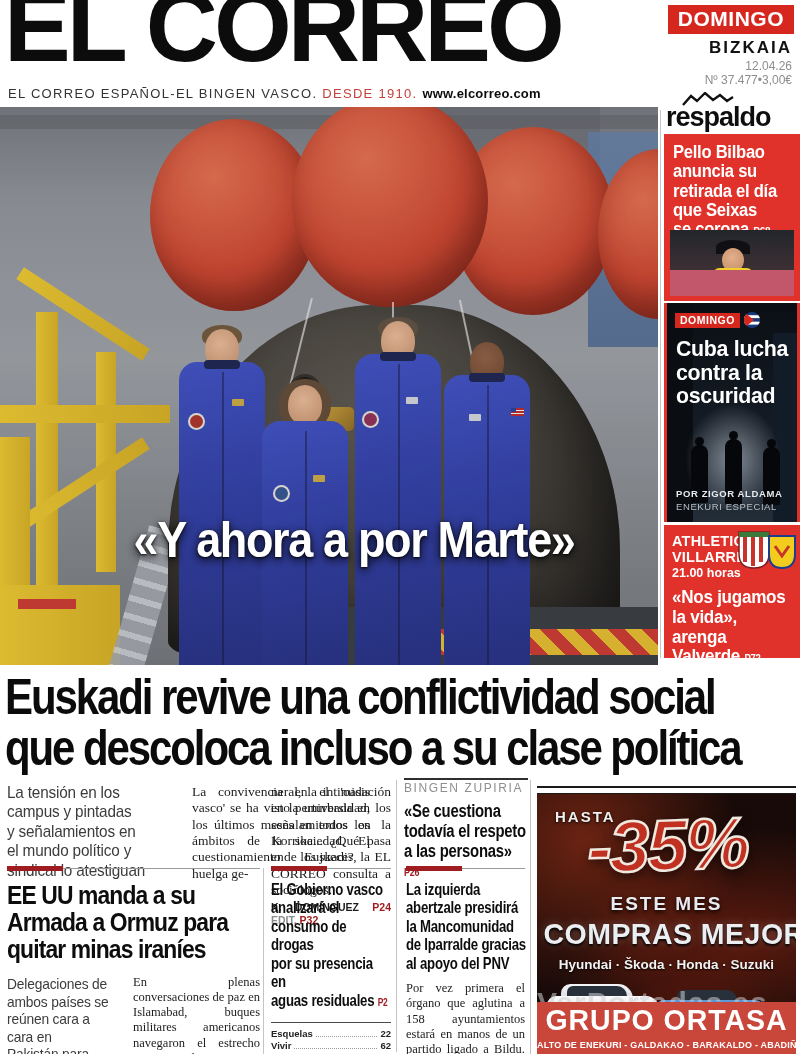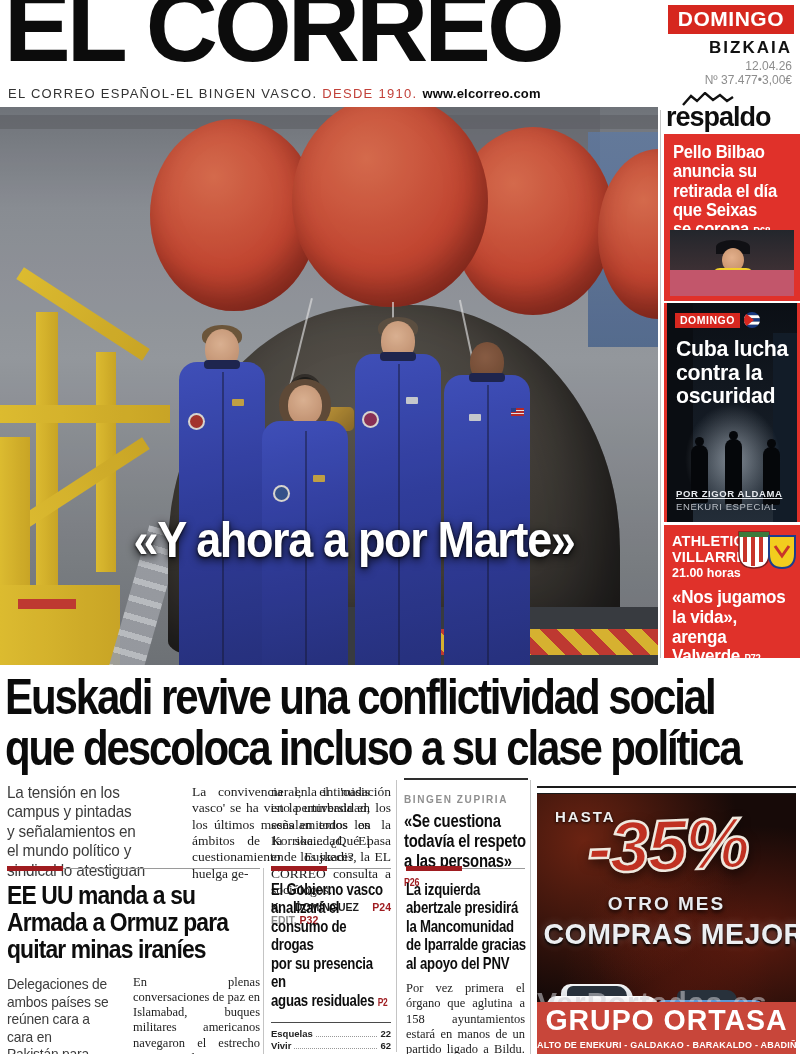--- a/index.html
+++ b/index.html
@@ -102,21 +102,21 @@
   #cuba .bldg{position:absolute;background:#0a0d12;}
   #cuba .sil{position:absolute;width:17px;height:58px;border-radius:8px 8px 2px 2px;background:#05070a;}
   #cuba .sil::before{content:'';position:absolute;left:4px;top:-8px;width:9px;height:9px;border-radius:50%;background:#05070a;}
   #cuba .label{position:absolute;left:8px;top:9px;display:flex;align-items:center;gap:4px;}
   #cuba .label b{background:#d6271f;color:#fff;font-size:10.5px;font-weight:900;
     padding:1px 5px 2px;letter-spacing:.5px;}
   #cuba .hl{position:absolute;left:9px;top:34px;color:#fff;font-size:22px;font-weight:900;
     line-height:1.07;white-space:pre-line;letter-spacing:-.3px;transform:scaleX(.97);transform-origin:left top;}
   #cuba .byl{position:absolute;left:9px;bottom:9px;color:#e7eaee;font-size:9.5px;
     letter-spacing:.6px;line-height:1.3;}
-  #cuba .byl .b1{font-weight:900;text-decoration:underline;}
+  #cuba .byl .b1{font-weight:900;}
   #cuba .byl .b2{color:#b9bec5;}
   #match{left:664px;top:525px;width:136px;height:133px;box-sizing:border-box;padding:8px 8px 6px;}
   #match .teams{color:#fff;font-size:14.5px;font-weight:900;line-height:1.12;white-space:pre-line;letter-spacing:.2px;}
   #match .time{color:#fff;font-size:12.5px;font-weight:900;margin-top:1px;}
   #match .crests{position:absolute;right:3px;top:5px;}
   #match .quote{position:absolute;left:8px;top:63px;color:#fff;font-size:18px;font-weight:900;
     line-height:1.1;white-space:pre-line;letter-spacing:-.3px;transform:scaleX(.95);transform-origin:left top;width:130px;}
 
   
   .main-head{left:5px;top:672px;font-size:50px;font-weight:900;letter-spacing:-2.5px;
@@ -124,21 +124,21 @@
     transform-origin:left top;width:950px;}
   .standfirst{left:7px;top:783px;width:200px;font-size:17px;line-height:1.14;color:#3c3c3c;
     white-space:pre-line;transform:scaleX(.9);transform-origin:left top;letter-spacing:-.2px;}
   .bodycol{font-family:"Liberation Serif",serif;font-size:13.5px;line-height:1.21;
     text-align:justify;color:#1c1c1c;}
   #bcol1{left:192px;top:784px;width:178px;}
   .byline-row{margin-top:3px;font-size:10.5px;font-weight:900;font-family:Liberation Sans, sans-serif;}
   .byline-row .muted{color:#8a8a8a;font-weight:700;}
   #zupiria{left:404px;top:778px;width:124px;}
   #zupiria .rule{border-top:2px solid #2e2e2e;}
-  #zupiria .name{margin-top:14px;font-size:10px;font-weight:700;color:#8f8f8f;letter-spacing:1.6px;}
+  #zupiria .name{margin-top:1px;font-size:12px;font-weight:400;color:#8f8f8f;letter-spacing:1.6px;}
   #zupiria .quote{margin-top:7px;font-size:17.5px;font-weight:900;line-height:1.13;color:#0d0d0d;
     white-space:pre-line;letter-spacing:-.3px;transform:scaleX(.85);transform-origin:left top;width:148px;}
 
   
   .story{top:868px;}
   .story-rule{position:relative;height:5px;border-top:1px solid #9a9a9a;}
   .story-rule::before{content:'';position:absolute;left:0;top:-3px;width:56px;height:5px;background:#9f1c20;}
   .story .hl{font-weight:900;color:#0d0d0d;white-space:pre-line;transform-origin:left top;}
   #ormuz{left:7px;width:253px;}
   #ormuz .hl{margin-top:8px;font-size:26px;letter-spacing:-1px;line-height:1.04;transform:scaleX(.88);width:288px;}
@@ -435,22 +435,23 @@
 la Mancomunidad
 de Iparralde gracias
 al apoyo del PNV</div>
     <div class="bd bodycol"><span>Por vez primera el órgano que aglutina a 158 ayuntamientos estará en manos de un partido ligado a Bildu. Alain Iriart sustituye al centrista Jean-Rene Etchegaray gracias al respaldo jeltzale.</span> </div>
   </div>
 
   <div class="abs ad-sep"></div>
   <div class="abs" id="ad">
     <div class="hasta">HASTA</div>
     <div class="disc">-35%</div>
-    <div class="mes">OTRO MES</div>
+    <div class="mes">ESTE MES</div>
     <div class="compras">COMPRAS MEJOR</div>
+    <div class="brands">Hyundai · Škoda · Honda · Suzuki</div>
     <div class="car" id="suv">
       <div class="roof"></div>
       <div class="win"></div>
       <div class="body"></div>
       <div class="wh" style="left:14px;"></div>
       <div class="wh" style="left:80px;"></div>
     </div>
     <div class="car" id="hatch">
       <div class="roof"></div>
       <div class="win"></div>

